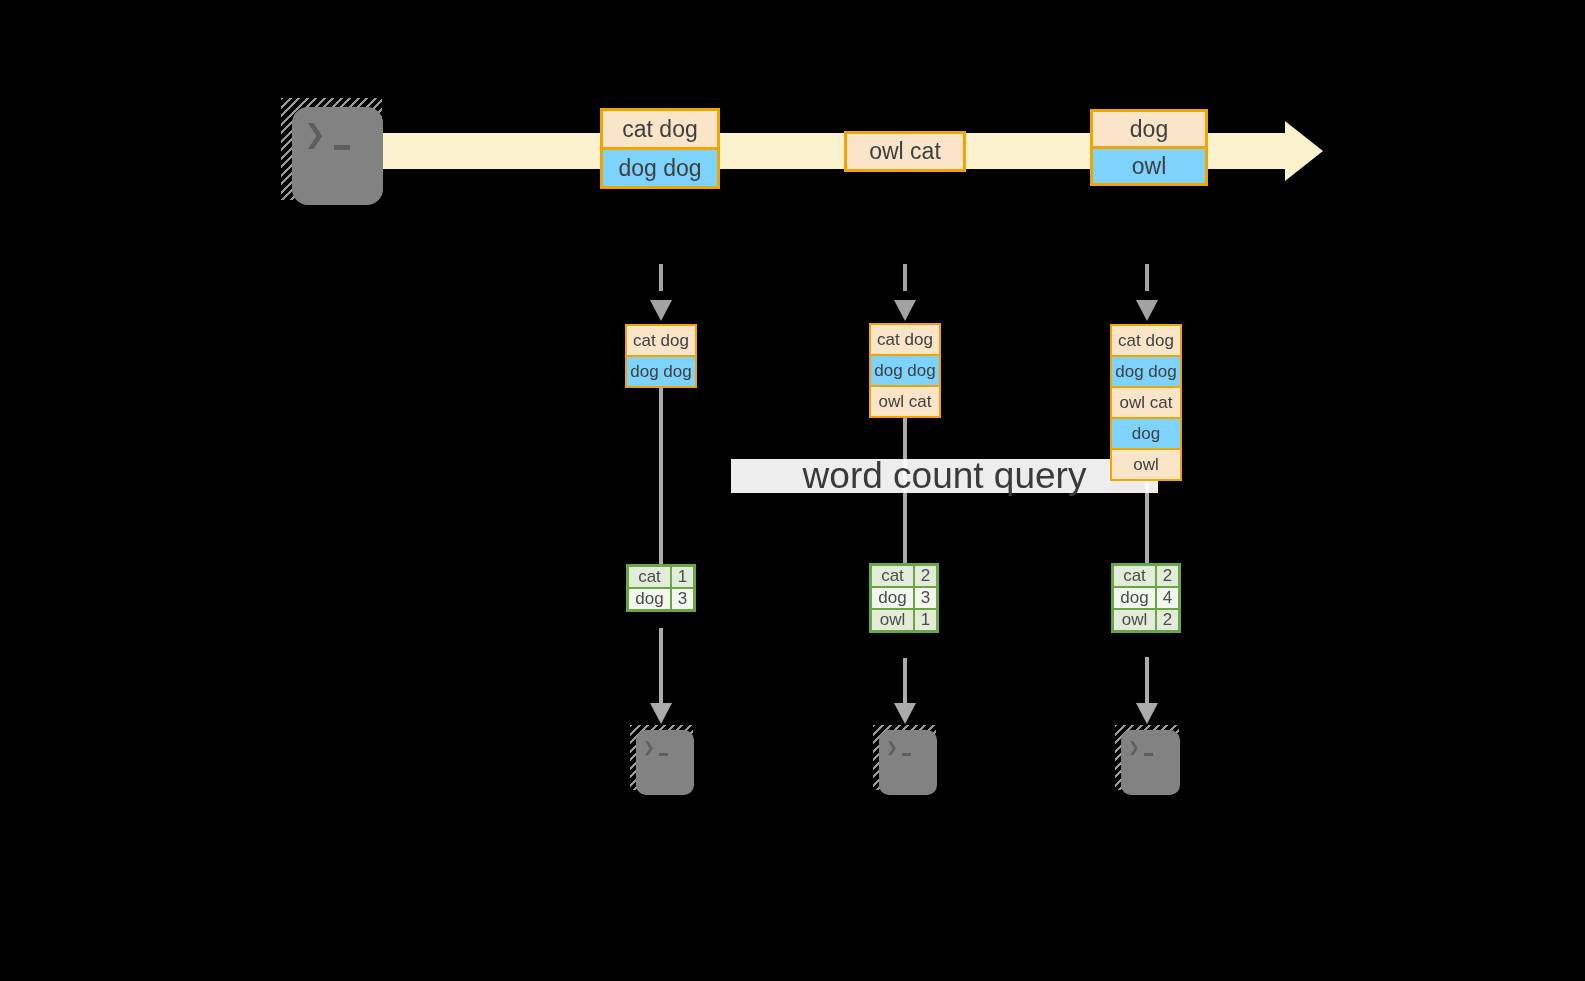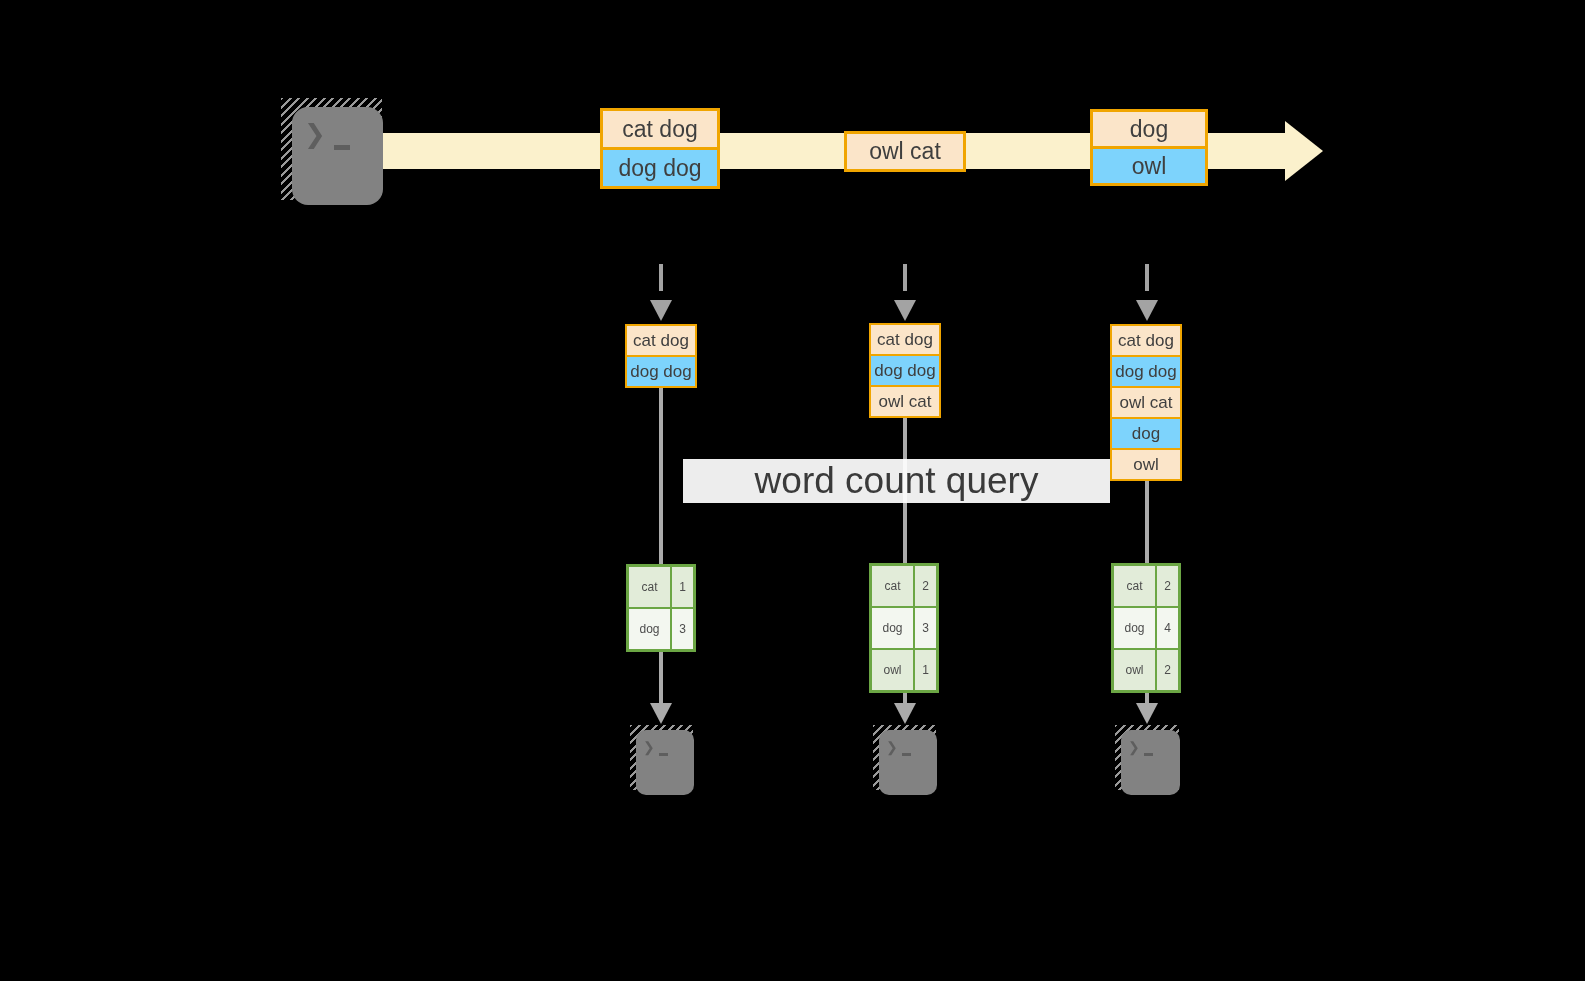--- a/index.html
+++ b/index.html
@@ -55,22 +55,22 @@
     display:flex; align-items:center; justify-content:center;
     color:#3A3A3A; font-size:37px;
   }
 
   
   .gtable {
     box-sizing:border-box; background:#6BA644; border:3px solid #6BA644;
     display:grid; grid-template-columns:41px 21px; gap:2px; z-index:3;
   }
   .gcell {
-    height:40px; display:flex; align-items:center; justify-content:center;
-    color:#4C4C4C; font-size:12px;
+    height:20px; display:flex; align-items:center; justify-content:center;
+    color:#4C4C4C; font-size:17px;
   }
   .sage  { background:#E2ECD9; }
   .mint  { background:#F3F7F0; }
 
   
   .term {
     background:repeating-linear-gradient(135deg,#9A9A9A 0 2px,transparent 2px 6px);
     z-index:3;
   }
   .term-inner {
@@ -132,21 +132,21 @@
   <div class="grow cream">dog dog</div>
   <div class="grow peach">owl cat</div>
   <div class="grow cream">dog</div>
   <div class="grow peach">owl</div>
 </div>
 
 <div class="abs vline" style="left:659px; top:387px; height:177px;"></div>
 <div class="abs vline" style="left:903px; top:417px; height:146px;"></div>
 <div class="abs vline" style="left:1145px; top:480px; height:83px;"></div>
 
-<div class="abs banner" style="left:683px; top:459px; width:427px; height:44px;">
+<div class="abs banner" style="left:731px; top:459px; width:427px; height:34px;">
   <span>word count query</span>
 </div>
 
 <div class="abs gtable" style="left:626px; top:564px;">
   <div class="gcell sage">cat</div>
   <div class="gcell sage">1</div>
   <div class="gcell mint">dog</div>
   <div class="gcell mint">3</div>
 </div>
 

